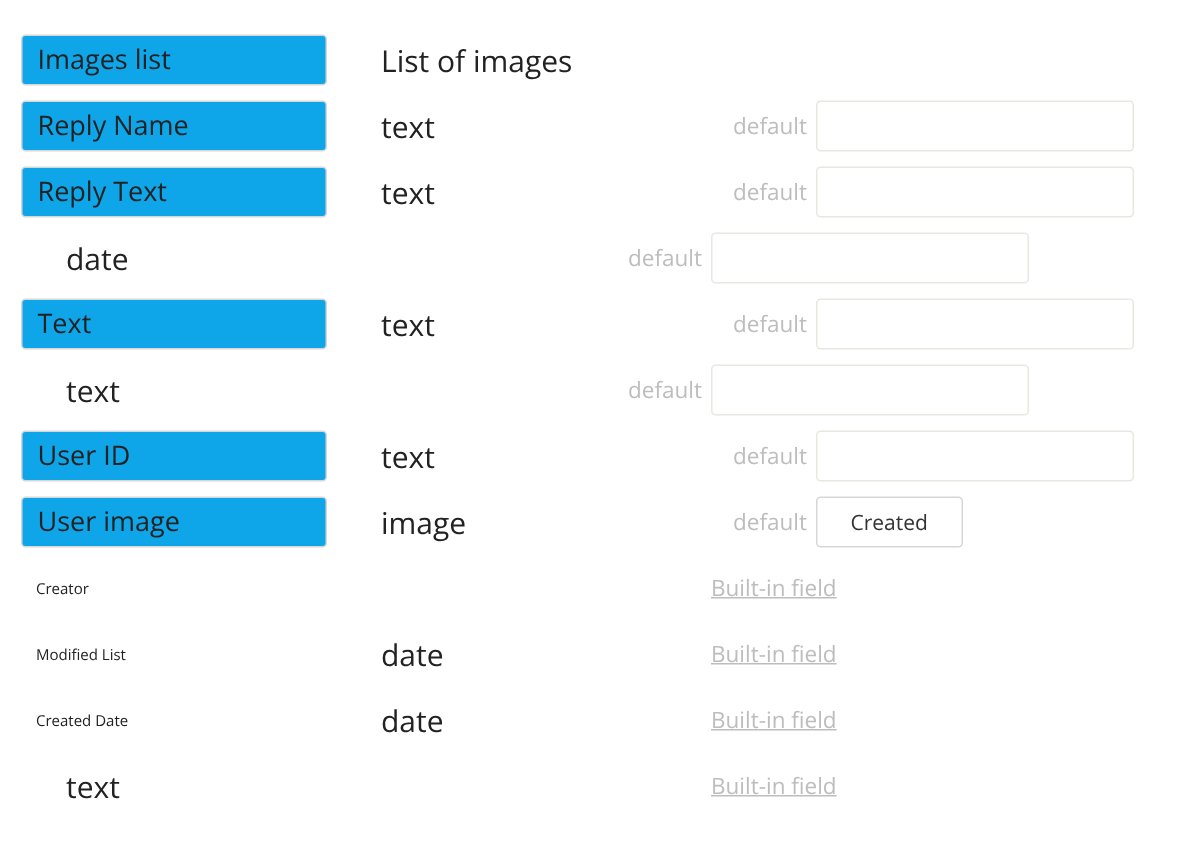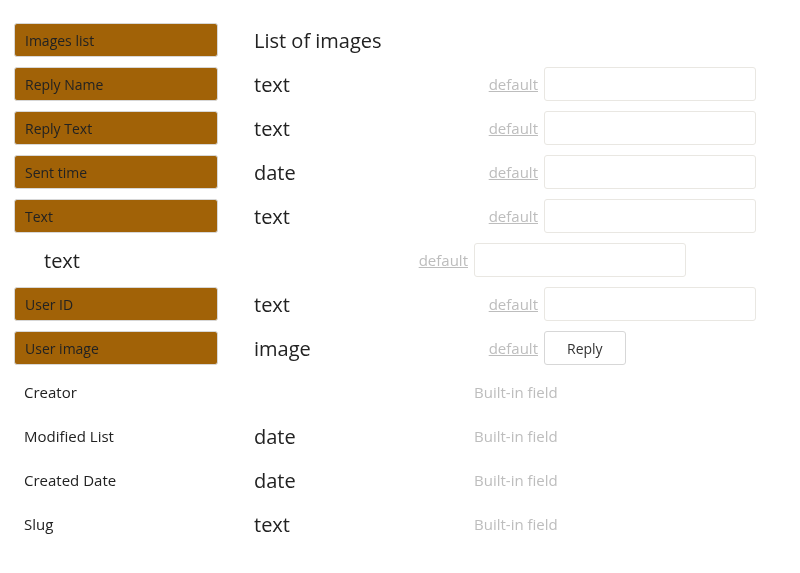--- a/index.html
+++ b/index.html
@@ -17,42 +17,41 @@
       grid-template-columns: 210px 250px 70px 1fr;
       align-items: center;
       min-height: 44px;
       padding: 2px 0;
     }
     .field-name-input {
       height: 34px;
       border: 1px solid #d7d7d7;
       border-radius: 3px;
       padding: 0 10px;
-      font-size: 14px;
+      font-size: 18px;
       font-family: inherit;
       color: #222;
-      background: #a16207;
+      background: #0ea5e9;
       width: 204px;
     }
     .field-name-static {
       padding-left: 10px;
-      font-size: 15px;
+      font-size: 10px;
       color: #222;
     }
     .type-col {
       padding-left: 30px;
       font-size: 20px;
       color: #222;
     }
     .default-label {
       color: #bdbdbd;
       font-size: 15px;
       text-align: right;
       padding-right: 6px;
-      text-decoration: underline;
     }
     .builtin-label {
       color: #bdbdbd;
       font-size: 15px;
       padding-left: 0;
     }
     .default-input {
       height: 34px;
       border: 1px solid #e9e7e2;
       border-radius: 3px;
@@ -66,21 +65,21 @@
       height: 34px;
       border: 1px solid #d7d7d7;
       border-radius: 3px;
       background: #fff;
       font-size: 14px;
       font-family: inherit;
       color: #333;
       padding: 0 22px;
       cursor: pointer;
     }
-    .col34 { grid-column: 3 / 5; }
+    .col34 { grid-column: 3 / 5; text-decoration: underline; }
   </style>
 </head>
 <body>
 
 <div id="container">
     <div class="row">
       <input type="text" class="field-name-input" value="Images list" style="">
       <div class="type-col">List of images</div>
       <div></div>
       <div></div>
@@ -91,21 +90,20 @@
       <div class="default-label">default</div>
       <input type="text" class="default-input" style="">
     </div>
     <div class="row">
       <input type="text" class="field-name-input" value="Reply Text" style="">
       <div class="type-col">text</div>
       <div class="default-label">default</div>
       <input type="text" class="default-input" style="">
     </div>
     <div class="row">
-      <input type="text" class="field-name-input" value="Sent time" style="">
       <div class="type-col">date</div>
       <div class="default-label">default</div>
       <input type="text" class="default-input" style="">
     </div>
     <div class="row">
       <input type="text" class="field-name-input" value="Text" style="">
       <div class="type-col">text</div>
       <div class="default-label">default</div>
       <input type="text" class="default-input" style="">
     </div>
@@ -117,34 +115,33 @@
     <div class="row">
       <input type="text" class="field-name-input" value="User ID" style="">
       <div class="type-col">text</div>
       <div class="default-label">default</div>
       <input type="text" class="default-input" style="">
     </div>
     <div class="row">
       <input type="text" class="field-name-input" value="User image" style="">
       <div class="type-col">image</div>
       <div class="default-label">default</div>
-      <div><button class="upload-btn">Reply</button></div>
+      <div><button class="upload-btn">Created</button></div>
     </div>
     <div class="row">
       <div class="field-name-static">Creator</div>
       <div class="builtin-label col34">Built-in field</div>
     </div>
     <div class="row">
       <div class="field-name-static">Modified List</div>
       <div class="type-col">date</div>
       <div class="builtin-label col34">Built-in field</div>
     </div>
     <div class="row">
       <div class="field-name-static">Created Date</div>
       <div class="type-col">date</div>
       <div class="builtin-label col34">Built-in field</div>
     </div>
     <div class="row">
-      <div class="field-name-static">Slug</div>
       <div class="type-col">text</div>
       <div class="builtin-label col34">Built-in field</div>
     </div>
   </div>
 
 </body></html>

